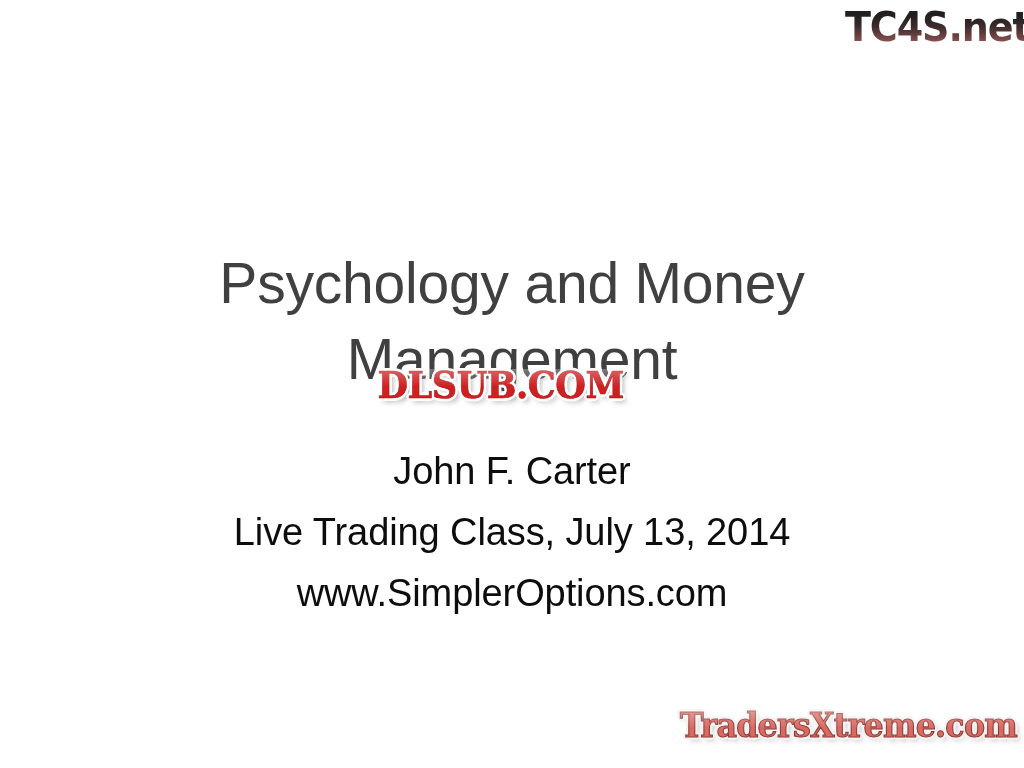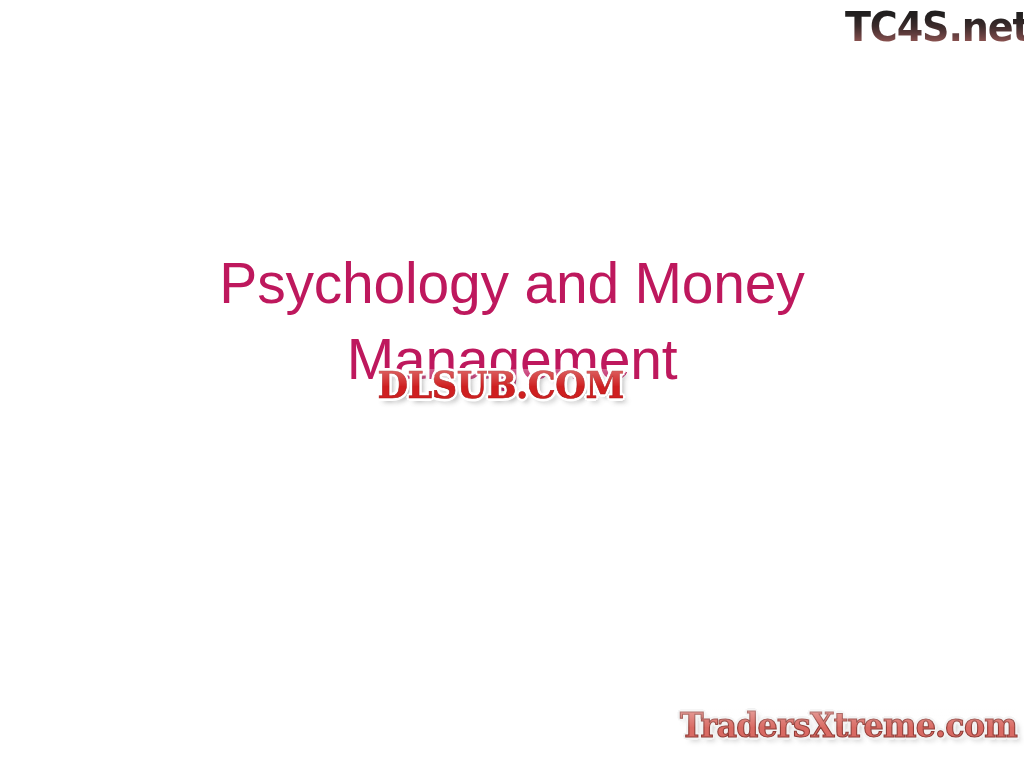--- a/index.html
+++ b/index.html
@@ -76,21 +76,21 @@
     left: 130px;
     top: 245px;
     width: 764px;
     text-align: center;
   }
   #title-block .title-line {
     font-family: "Liberation Sans", sans-serif;
     font-weight: 300;
     font-size: 57px;
     line-height: 76px;
-    color: #be185d;
+    color: #404040;
     letter-spacing: -0.2px;
     white-space: nowrap;
   }
 
   
   #subtitle-block {
     position: absolute;
     left: 130px;
     top: 441px;
     width: 764px;
@@ -208,18 +208,23 @@
 
   <div id="title-block">
     <div class="title-line">Psychology and Money</div>
     <div class="title-line">Management</div>
   </div>
 
   <div id="dlsub-watermark">
     <span class="dl-text">DLSUB.COM<span class="dl-gloss"></span></span>
   </div>
 
+  <div id="subtitle-block">
+    <div class="sub-line">John F. Carter</div>
+    <div class="sub-line">Live Trading Class, July 13, 2014</div>
+    <div class="sub-line">www.SimplerOptions.com</div>
+  </div>
 
   <div id="tradersxtreme-logo">
     <span class="tx-text">TradersXtreme.com<span class="tx-gloss"></span></span>
   </div>
 
 </div>
 
 </body></html>

